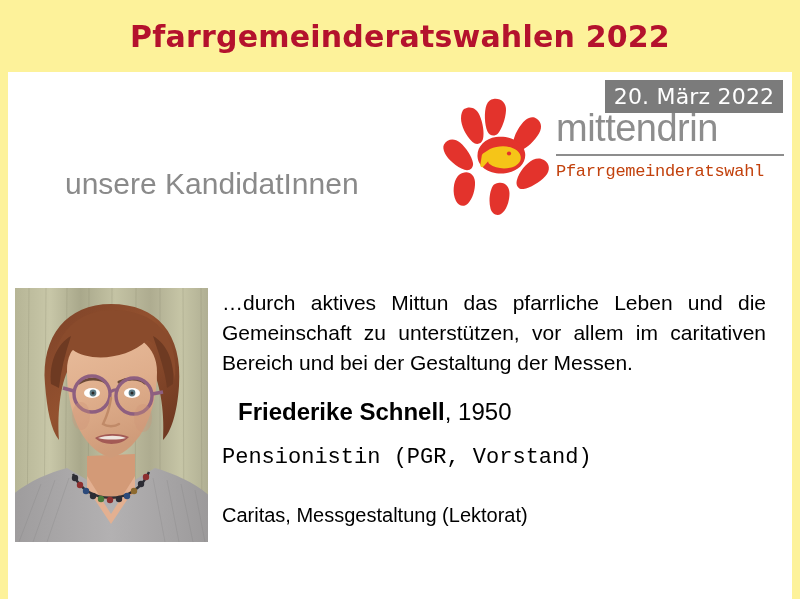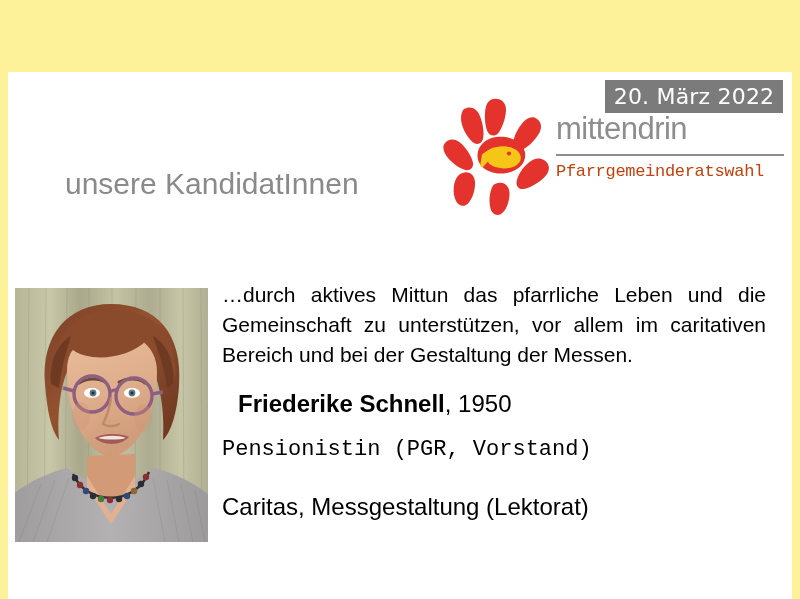--- a/index.html
+++ b/index.html
@@ -89,21 +89,21 @@
     height: 118px;
   }
   .logo-text {
     position: absolute;
     left: 128px;
     top: 8px;
     width: 232px;
   }
   .logo-word {
     font-family: "Liberation Sans", sans-serif;
-    font-size: 31px;
+    font-size: 38px;
     line-height: 47px;
     color: #8d8d8d;
     letter-spacing: -0.5px;
     font-weight: normal;
   }
   .logo-rule {
     width: 228px;
     height: 2px;
     background: #8d8d8d;
     margin-top: 2px;
@@ -139,21 +139,21 @@
     height: 254px;
     overflow: hidden;
     background: #b8b79a;
   }
   .portrait svg { display: block; }
 
   
   .candidate {
     position: absolute;
     left: 214px;
-    top: 208px;
+    top: 216px;
     width: 550px;
   }
   .quote {
     font-family: "Liberation Sans", sans-serif;
     font-size: 21px;
     line-height: 30px;
     color: #000000;
     text-align: justify;
     margin: 0 0 18px 0;
     width: 544px;
@@ -170,32 +170,35 @@
   .role-line {
     font-family: Liberation Mono, monospace;
     font-size: 22px;
     line-height: 30px;
     color: #000000;
     margin: 0;
     white-space: nowrap;
   }
   .fields-line {
     font-family: "Liberation Sans", sans-serif;
-    font-size: 24px;
+    font-size: 20px;
     line-height: 32px;
     color: #000000;
     margin: 26px 0 0 0;
     white-space: nowrap;
   }
 </style>
 </head>
 <body>
 
 <div class="slide">
 
+  <div class="header-band">
+    <div class="header-title">Pfarrgemeinderatswahlen 2022</div>
+  </div>
 
   <div class="card">
 
     <div class="date-badge">20. März 2022</div>
 
     <div class="logo">
 
       <div class="logo-mark">
         <svg width="120" height="118" viewBox="0 0 120 118" xmlns="http://www.w3.org/2000/svg">
           <g fill="#e3332c">

